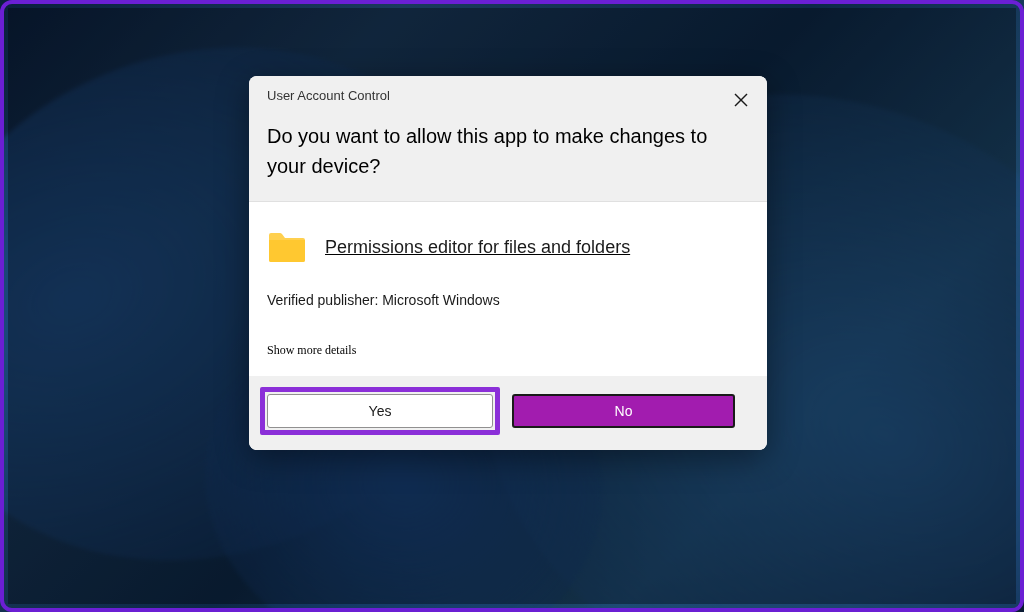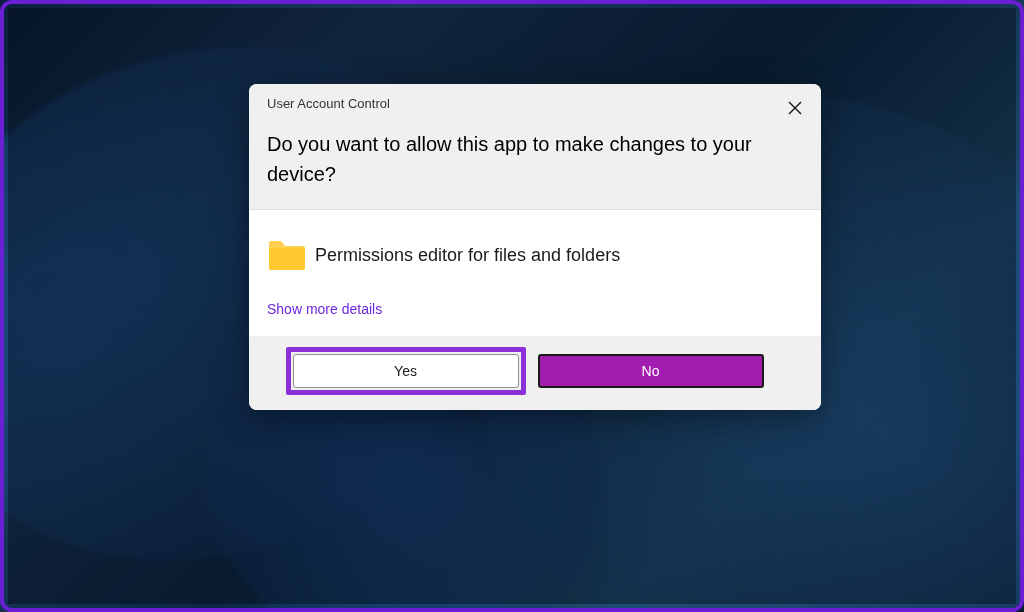--- a/index.html
+++ b/index.html
@@ -54,23 +54,23 @@
     }
     
     .overlay {
       position: absolute;
       inset: 4px;
       background: rgba(0, 0, 0, 0.35);
     }
     
     .dialog {
       position: absolute;
-      top: 80px;
+      top: 72px;
       left: 245px;
-      width: 572px;
+      width: 518px;
       background: #ffffff;
       border-radius: 8px;
       box-shadow: 0 8px 32px rgba(0, 0, 0, 0.4);
       overflow: hidden;
     }
     
     .dialog-header {
       background: #f0f0f0;
       padding: 12px 18px 20px 18px;
       position: relative;
@@ -110,22 +110,23 @@
     }
     
     .dialog-body {
       padding: 28px 18px 18px 18px;
       background: #ffffff;
     }
     
     .app-row {
       display: flex;
       align-items: center;
-      gap: 8px;
+      gap: 18px;
       margin-bottom: 28px;
+      text-decoration: underline;
     }
     
     .folder-icon {
       width: 40px;
       height: 34px;
       position: relative;
     }
     
     .folder-icon svg {
       width: 100%;
@@ -137,24 +138,25 @@
       color: #1a1a1a;
     }
     
     .publisher {
       font-size: 14px;
       color: #1a1a1a;
       margin-bottom: 32px;
     }
     
     .details-link {
-      font-size: 14px;
-      color: #6d28d9;
+      font-size: 12px;
+      color: #000000;
       cursor: pointer;
       display: inline-block;
+      font-family: Liberation Serif, serif;
     }
     
     .dialog-footer {
       background: #f0f0f0;
       padding: 18px 32px 22px 18px;
       display: flex;
       gap: 19px;
       justify-content: center;
     }
     
@@ -221,20 +223,21 @@
     <div class="app-row">
       <div class="folder-icon">
         <svg viewBox="0 0 40 34">
           <path d="M 2 6 L 2 30 Q 2 32 4 32 L 36 32 Q 38 32 38 30 L 38 10 Q 38 8 36 8 L 18 8 L 15 4 Q 14 3 13 3 L 4 3 Q 2 3 2 5 Z" fill="#ffd04f"></path>
           <path d="M 2 10 L 38 10 L 38 30 Q 38 32 36 32 L 4 32 Q 2 32 2 30 Z" fill="#ffc830"></path>
         </svg>
       </div>
       <div class="app-name">Permissions editor for files and folders</div>
     </div>
     
+    <div class="publisher">Verified publisher: Microsoft Windows</div>
     
     <a class="details-link">Show more details</a>
   </div>
 
   <div class="dialog-footer">
     <div class="btn-wrapper">
       <button class="btn btn-yes">Yes</button>
       <div class="highlight-border highlight-yes"></div>
     </div>
     <button class="btn btn-no">No</button>

